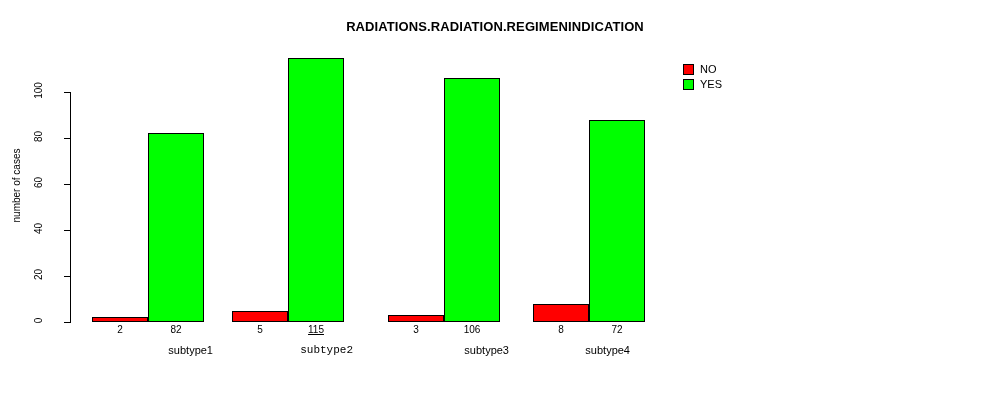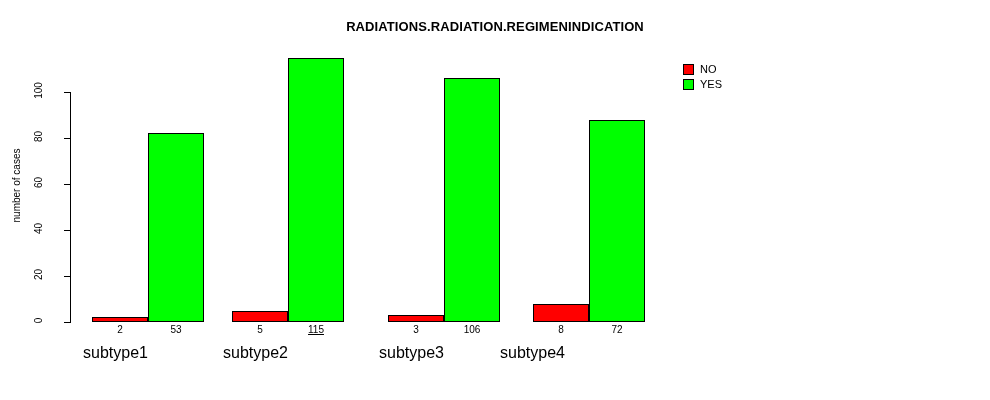--- a/index.html
+++ b/index.html
@@ -25,21 +25,21 @@
   #y-axis-title{
     font-size:10px;left:-34px;top:180px;width:100px;text-align:center;
     transform:rotate(-90deg);transform-origin:50% 50%;
   }
 
   .bar{border:1px solid #000;box-sizing:border-box;}
   .bar-no{background:#ff0000;}
   .bar-yes{background:#00ff00;}
 
   .bar-value{font-size:10px;text-align:center;top:324px;width:56px;}
-  .group-label{font-size:16px;text-align:left;top:344px;width:130px;}
+  .group-label{font-size:11px;text-align:right;top:344px;width:130px;}
 
   
   #legend{left:683px;top:62px;}
   .legend-row{display:flex;align-items:center;height:15px;}
   .legend-swatch{width:11px;height:11px;border:1px solid #000;box-sizing:border-box;}
   .legend-label{font-size:11px;margin-left:6px;line-height:11px;}
 
   #footnote{
     left:0;top:372px;width:990px;text-align:center;font-size:11px;
   }
@@ -67,27 +67,27 @@
       <div class="abs y-tick" style="top: 138px;"></div>
       <div class="abs y-tick-label" style="left: 18px; top: 131px;">80</div>
       <div class="abs y-tick" style="top: 92px;"></div>
       <div class="abs y-tick-label" style="left: 18px; top: 85px;">100</div>
     </div>
 
   <div id="bars-layer">
       <div class="abs bar bar-no" style="left: 92px; width: 56px; height: 4.6px; top: 317.4px; background: rgb(255, 0, 0);"></div>
       <div class="abs bar-value" style="left: 92px;">2</div>
       <div class="abs bar bar-yes" style="left: 148px; width: 56px; height: 188.6px; top: 133.4px; background: rgb(0, 255, 0);"></div>
-      <div class="abs bar-value" style="left: 148px;">53</div>
+      <div class="abs bar-value" style="left: 148px;">82</div>
       <div class="abs group-label" style="left: 83px;">subtype1</div>
       <div class="abs bar bar-no" style="left: 232px; width: 56px; height: 11.5px; top: 310.5px; background: rgb(255, 0, 0);"></div>
       <div class="abs bar-value" style="left: 232px;">5</div>
       <div class="abs bar bar-yes" style="left: 288px; width: 56px; height: 264.5px; top: 57.5px; background: rgb(0, 255, 0);"></div>
       <div class="abs bar-value" style="left: 288px; text-decoration: underline;">115</div>
-      <div class="abs group-label" style="left: 223px;">subtype2</div>
+      <div class="abs group-label" style="left: 223px; font-family: Liberation Mono, monospace;">subtype2</div>
       <div class="abs bar bar-no" style="left: 388px; width: 56px; height: 6.9px; top: 315.1px; background: rgb(255, 0, 0);"></div>
       <div class="abs bar-value" style="left: 388px;">3</div>
       <div class="abs bar bar-yes" style="left: 444px; width: 56px; height: 243.8px; top: 78.2px; background: rgb(0, 255, 0);"></div>
       <div class="abs bar-value" style="left: 444px;">106</div>
       <div class="abs group-label" style="left: 379px;">subtype3</div>
       <div class="abs bar bar-no" style="left: 533px; width: 56px; height: 18.4px; top: 303.6px; background: rgb(255, 0, 0);"></div>
       <div class="abs bar-value" style="left: 533px;">8</div>
       <div class="abs bar bar-yes" style="left: 589px; width: 56px; height: 202.4px; top: 119.6px; background: rgb(0, 255, 0);"></div>
       <div class="abs bar-value" style="left: 589px;">72</div>
       <div class="abs group-label" style="left: 500px;">subtype4</div>

